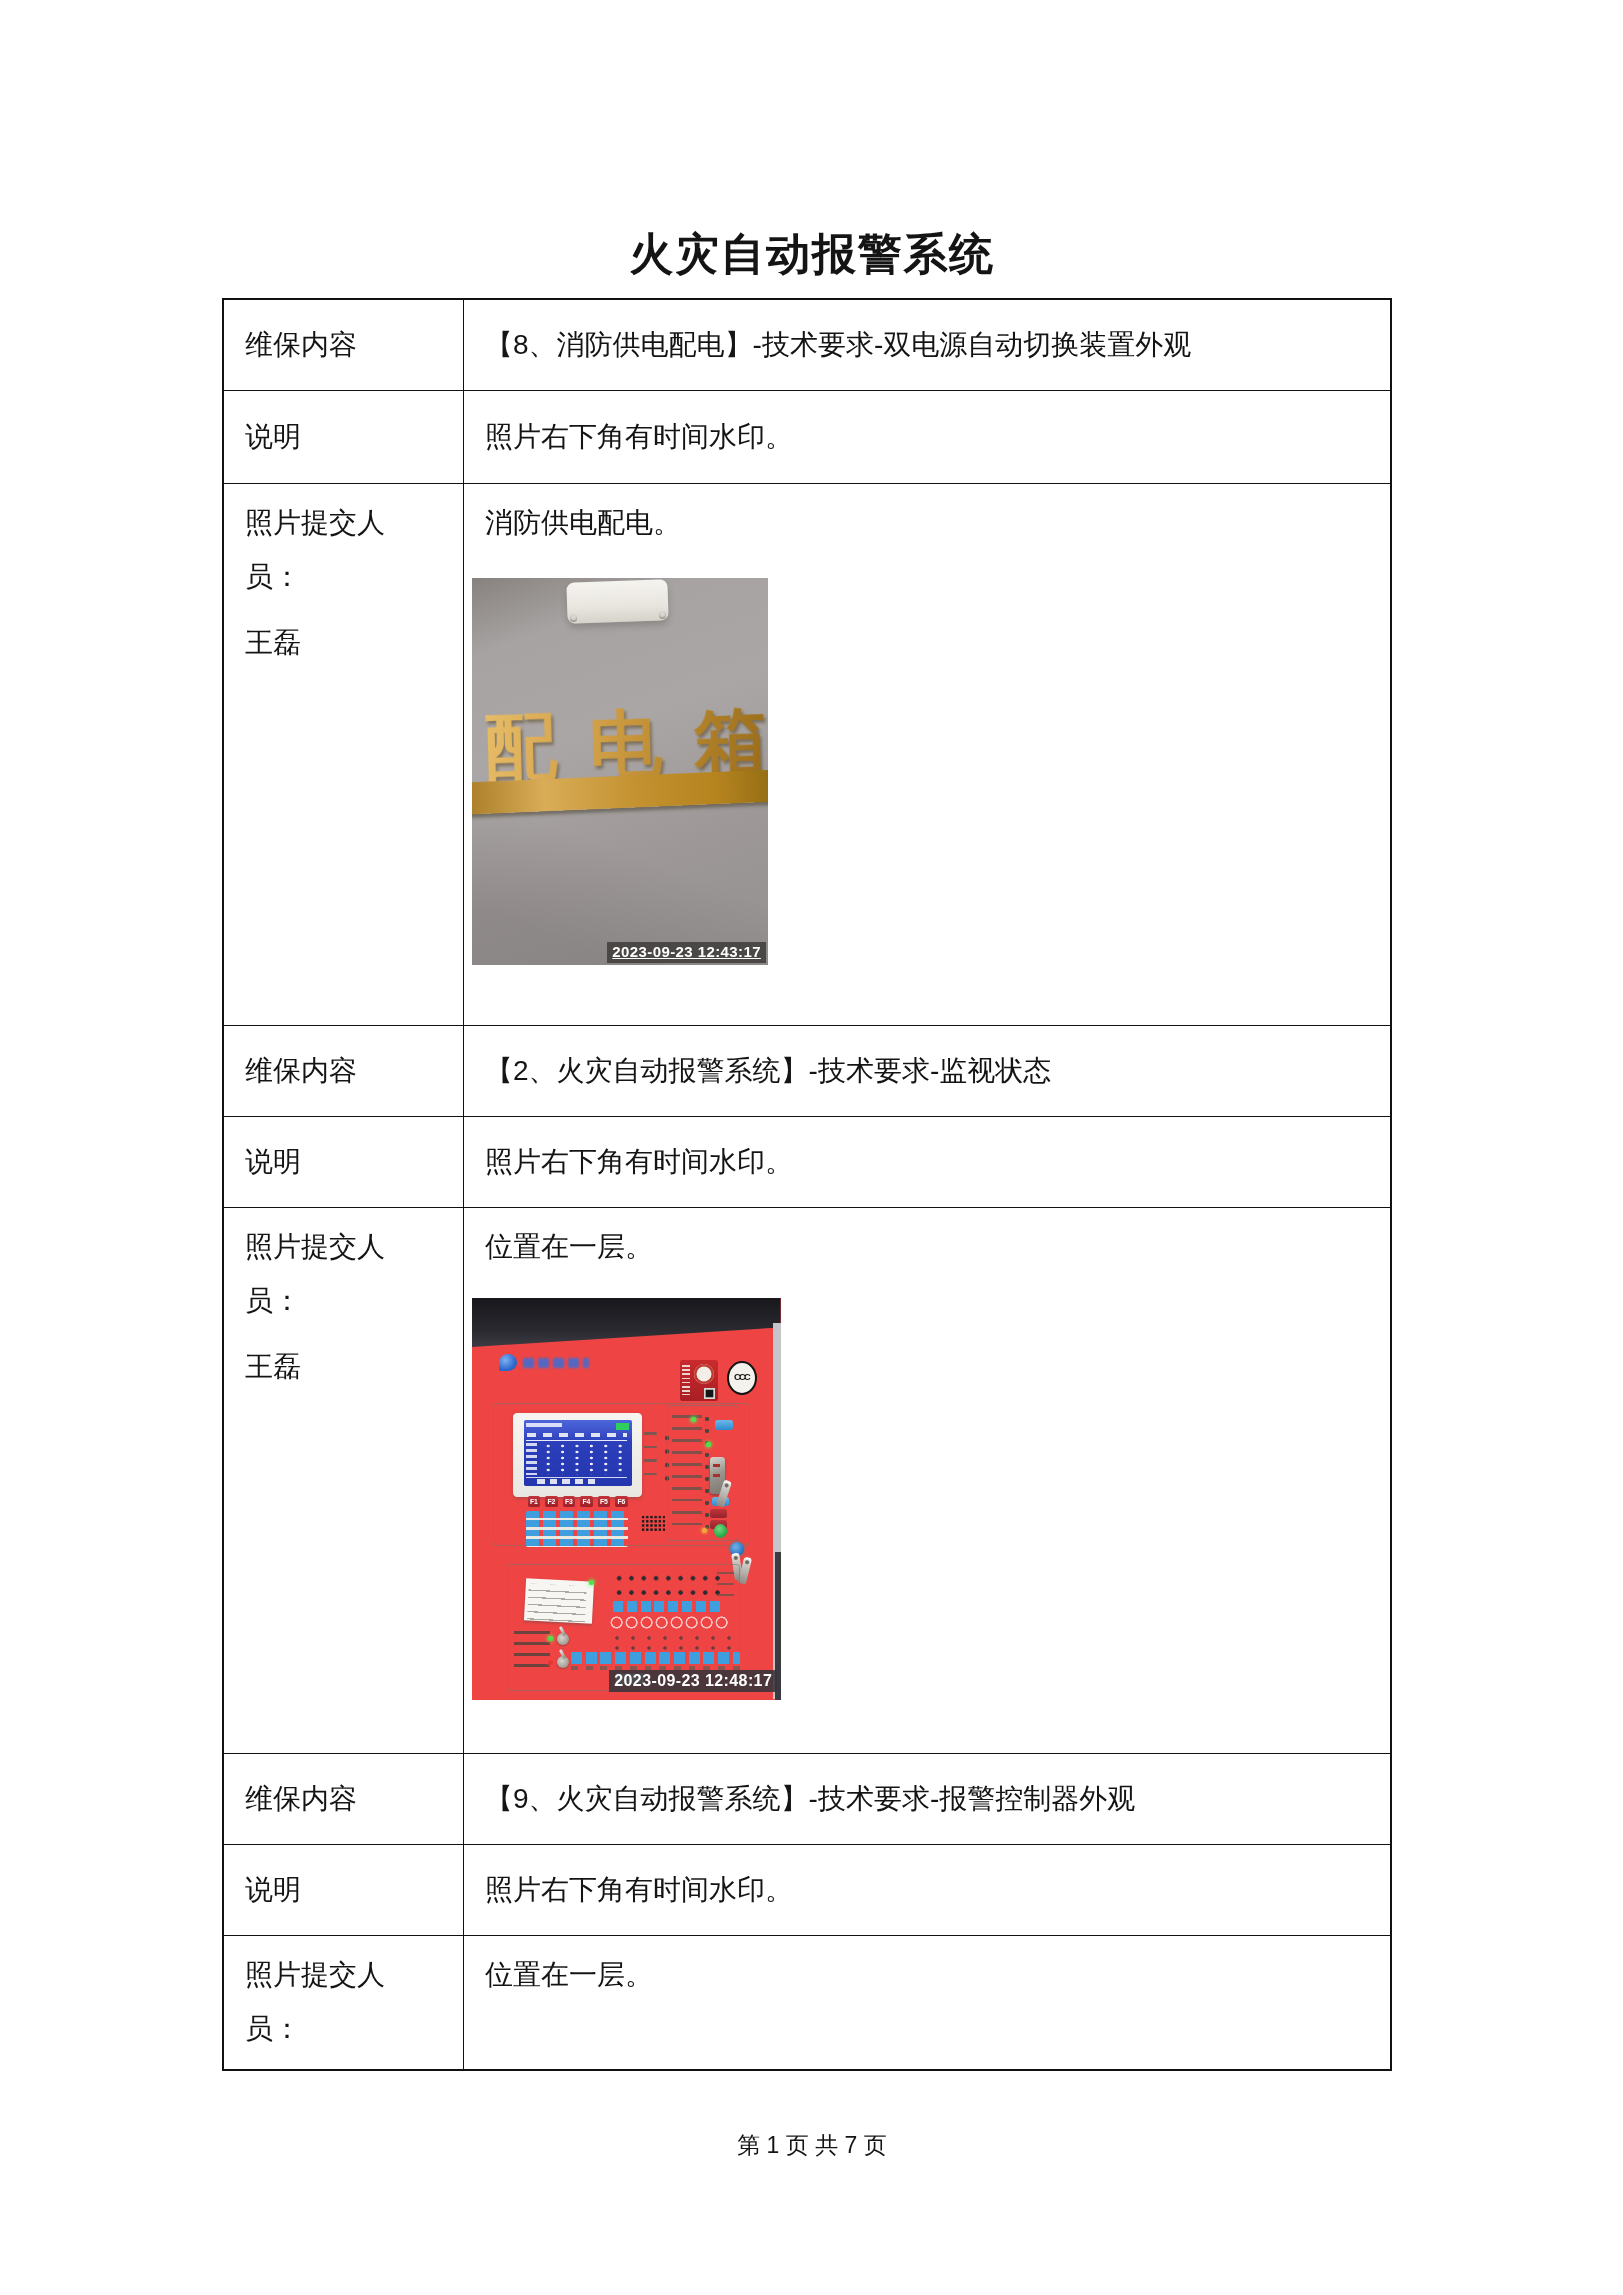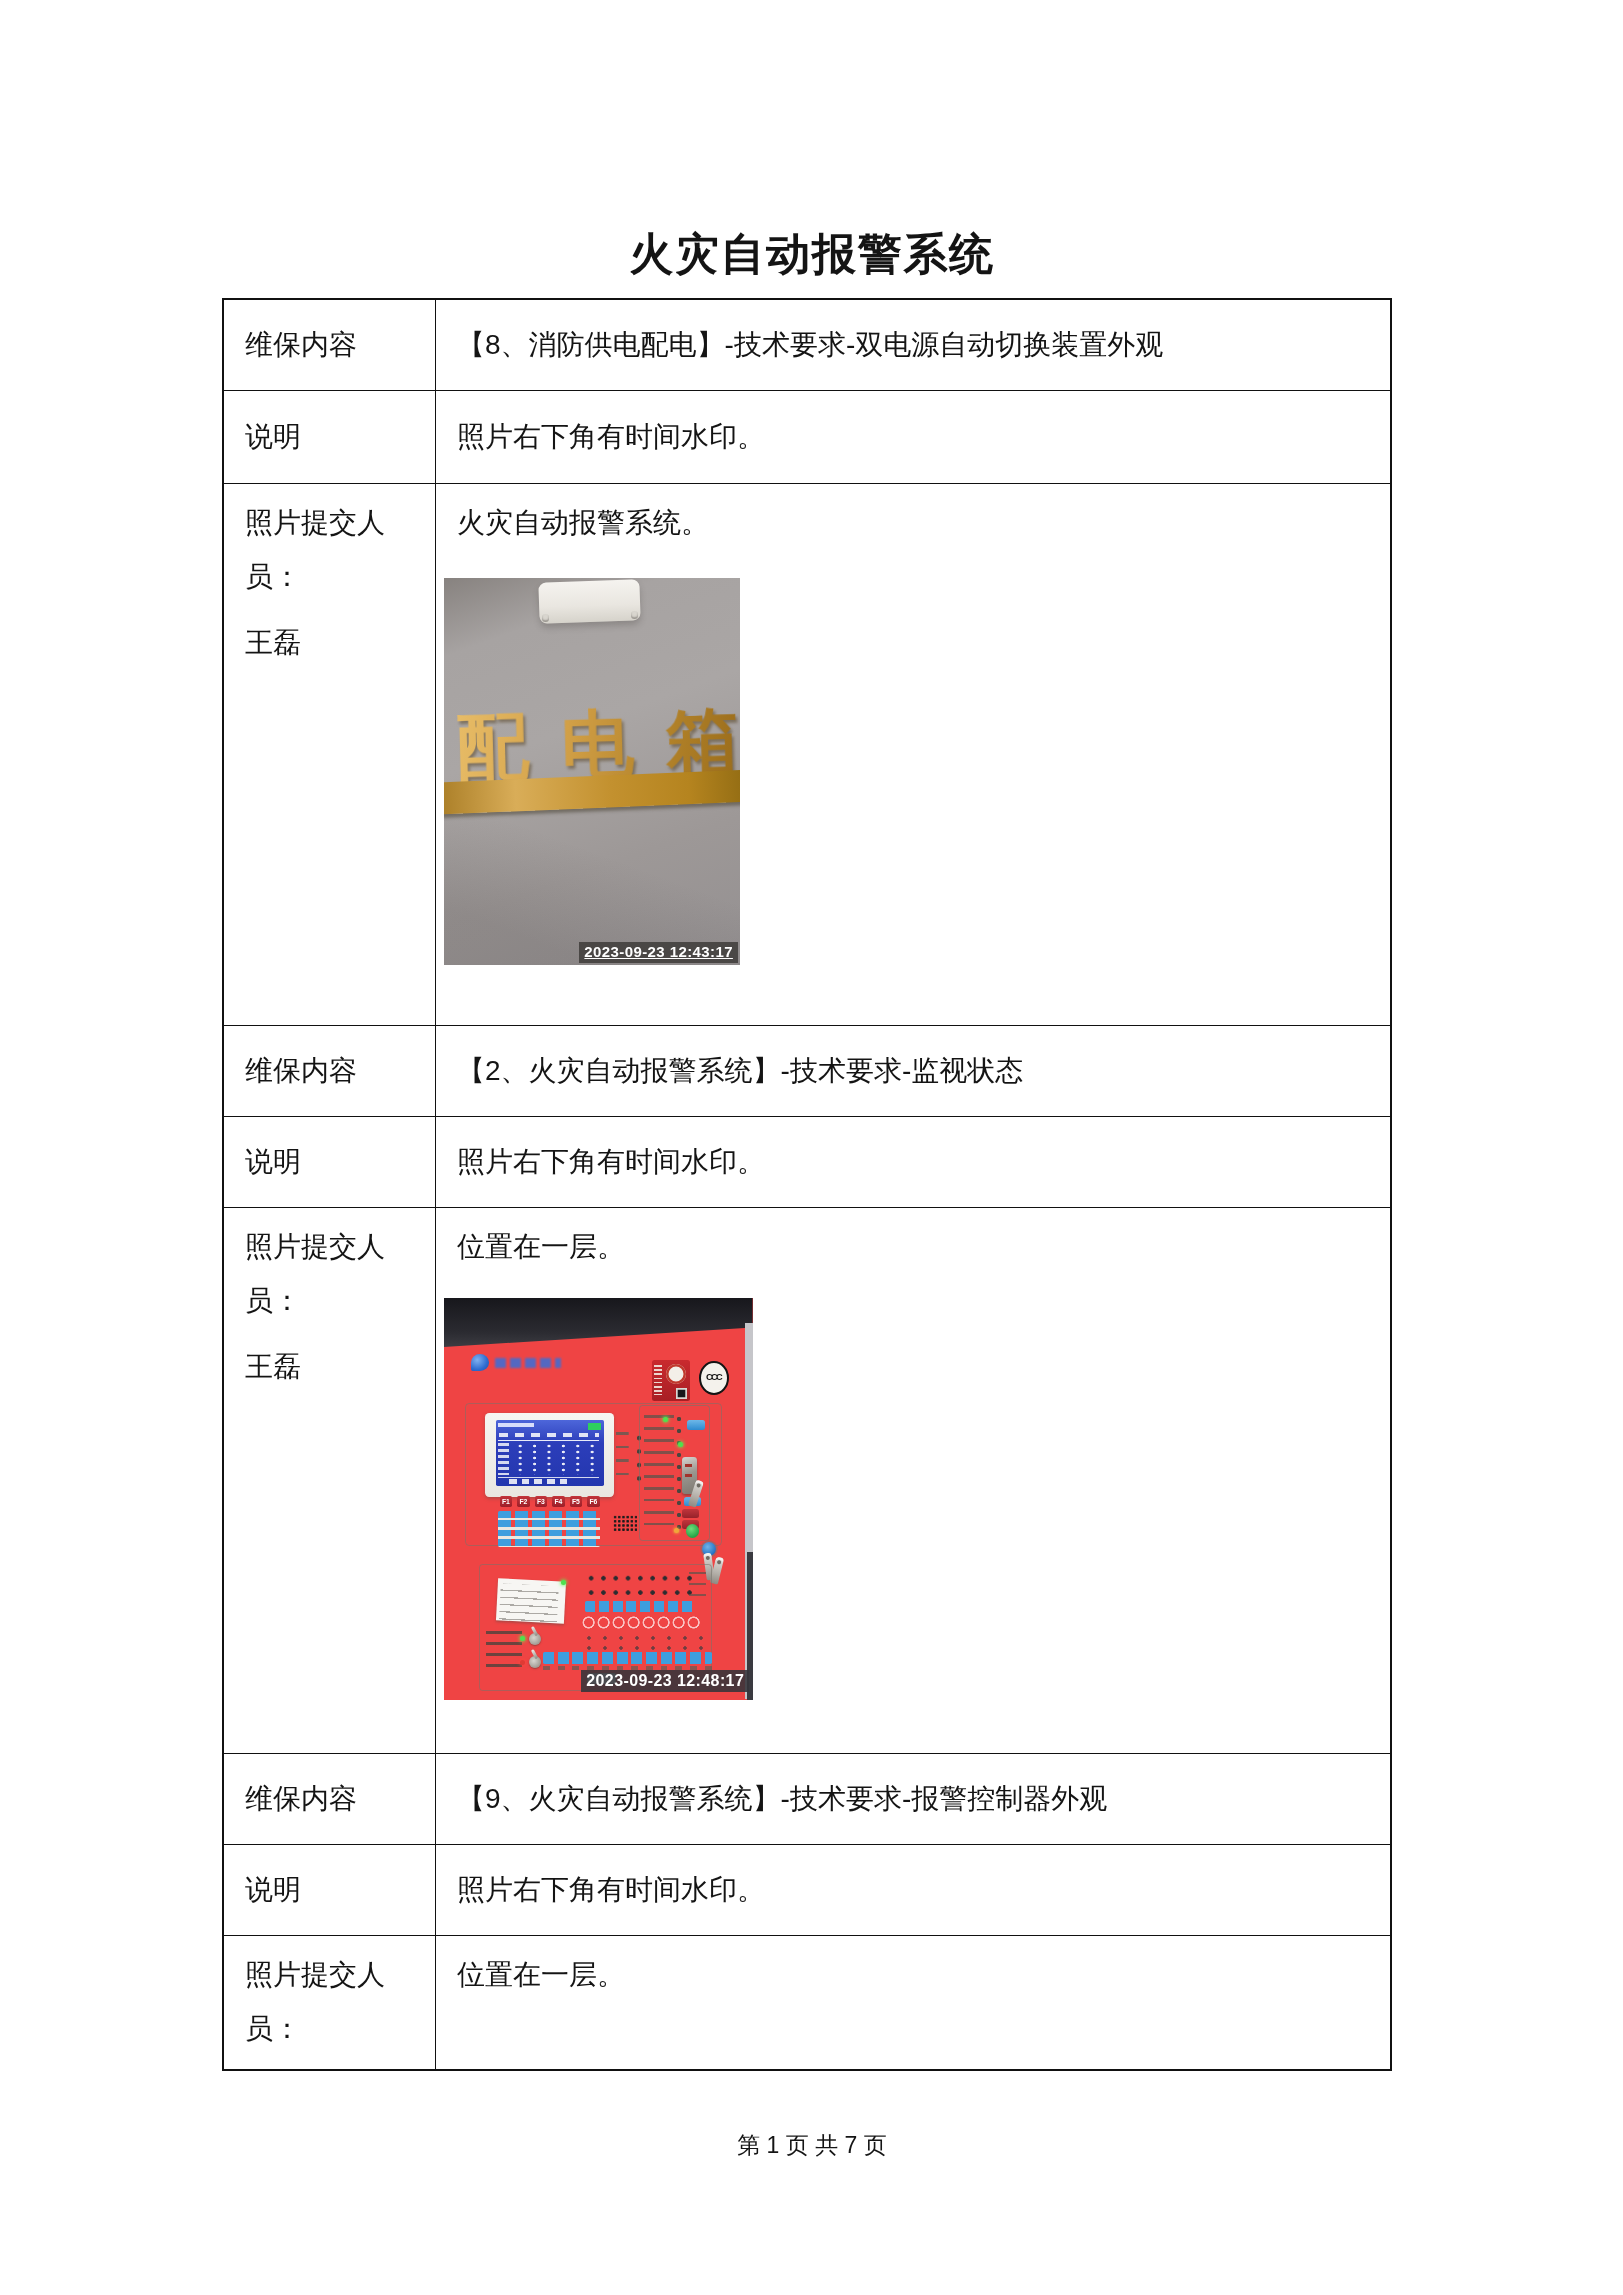--- a/index.html
+++ b/index.html
@@ -9,21 +9,21 @@
          font-size:44px;font-weight:700;letter-spacing:1.7px;margin:0;}
   .footer{position:absolute;top:2130px;left:0;width:1624px;text-align:center;font-size:23px;}
 
   
   .rtable{position:absolute;left:222px;top:298px;width:1166px;border:2.5px solid #111;}
   .row{display:flex;box-sizing:border-box;border-top:1.7px solid #111;}
   .row:first-child{border-top:none;}
   .r1{height:90px}.r2{height:93px}.r3{height:542px}.r4{height:91px}.r5{height:91px}
   .r6{height:546px}.r7{height:91px}.r8{height:91px}.r9{height:134px}
   .cell{box-sizing:border-box;font-size:28px;line-height:1.2;}
-  .cell.label{width:212px;border-right:1.7px solid #111;padding-left:21px;}
+  .cell.label{width:240px;border-right:1.7px solid #111;padding-left:21px;}
   .cell.value{flex:1;}
   .row.simple .cell{display:flex;align-items:center;}
   .row.photorow .cell{display:block;padding-top:12px;}
   .row.photorow .cell.label{line-height:54px;}
   .submitter{margin-top:12px;}
   .loc{margin-left:21px;line-height:54px;}
   .photo{position:relative;overflow:hidden;margin-left:7.6px;}
 
   
   .ts{position:absolute;color:#fff;font-size:15px;font-weight:700;letter-spacing:0.4px;
@@ -203,21 +203,21 @@
         </div>
     </div>
 
     <div class="row photorow r3">
       <div class="cell label">
         <div>照片提交人</div>
         <div>员：</div>
         <div class="submitter">王磊</div>
       </div>
       <div class="cell value">
-        <div class="loc">火灾自动报警系统。</div>
+        <div class="loc">消防供电配电。</div>
         <div class="photo photo1">
           <div class="p1-shade"></div>
           <div class="p1-fixture"></div>
           <div class="screw sl"></div>
           <div class="screw sr"></div>
           <div class="p1-sign">配电箱</div>
           <div class="p1-bar"></div>
           <div class="ts p1-ts">2023-09-23 12:43:17</div>
         </div>
       </div>

